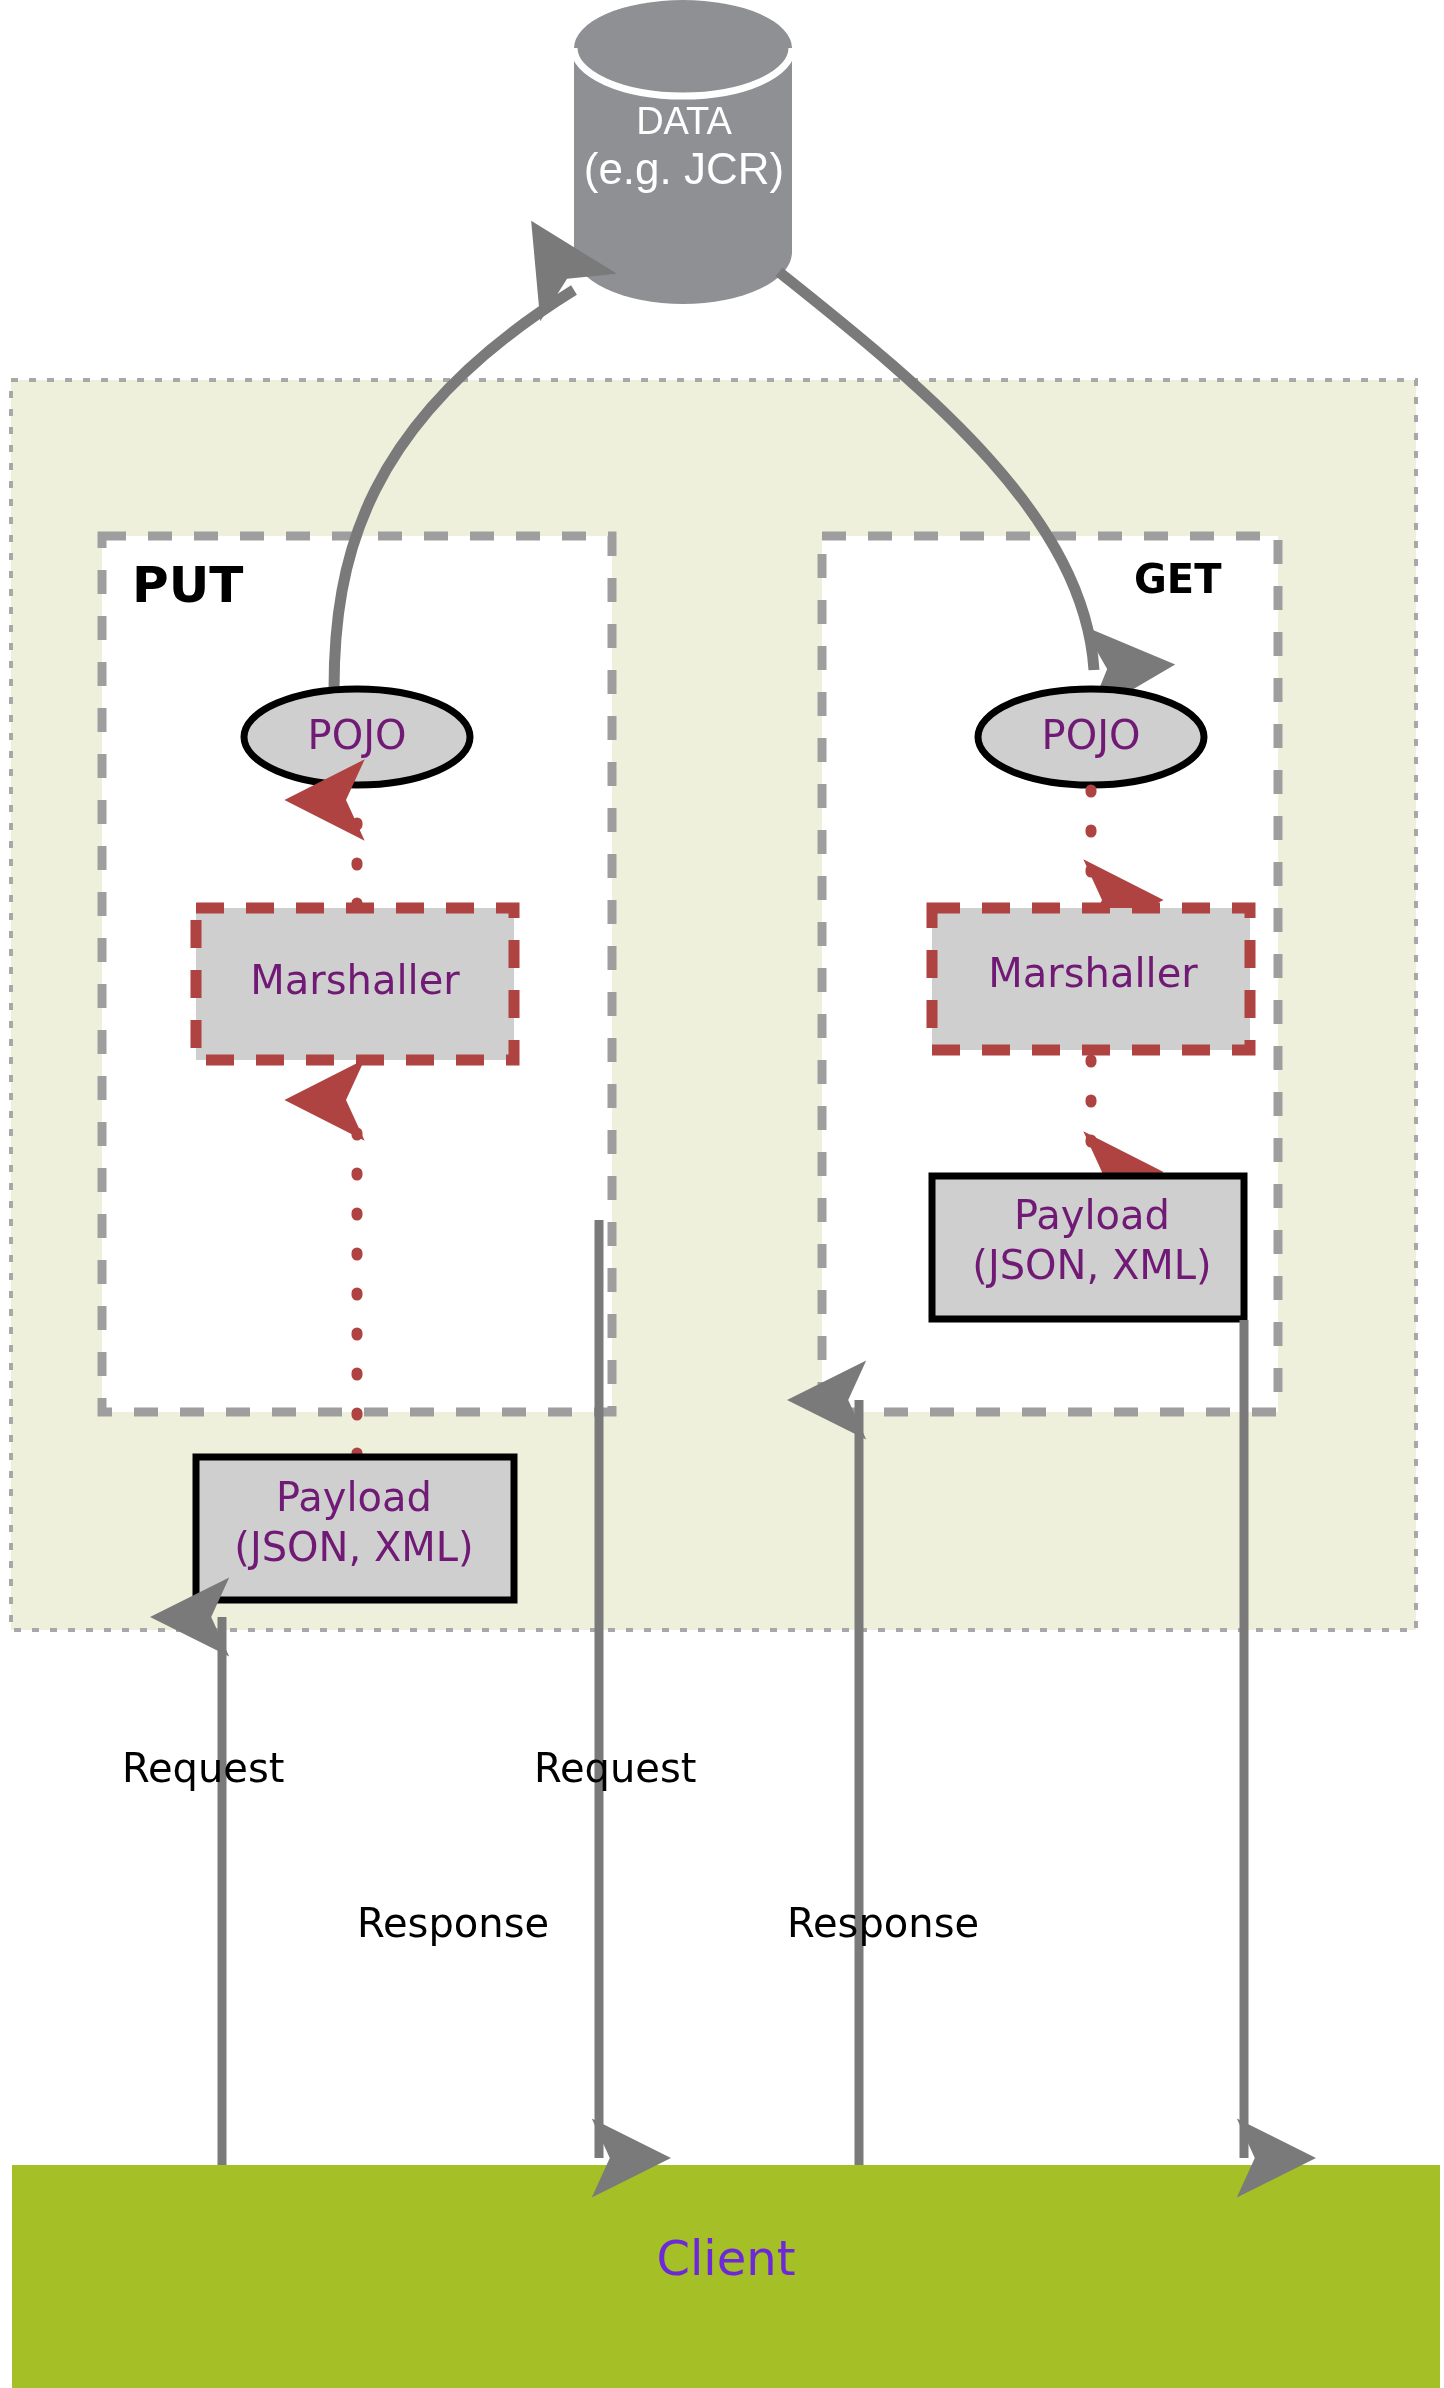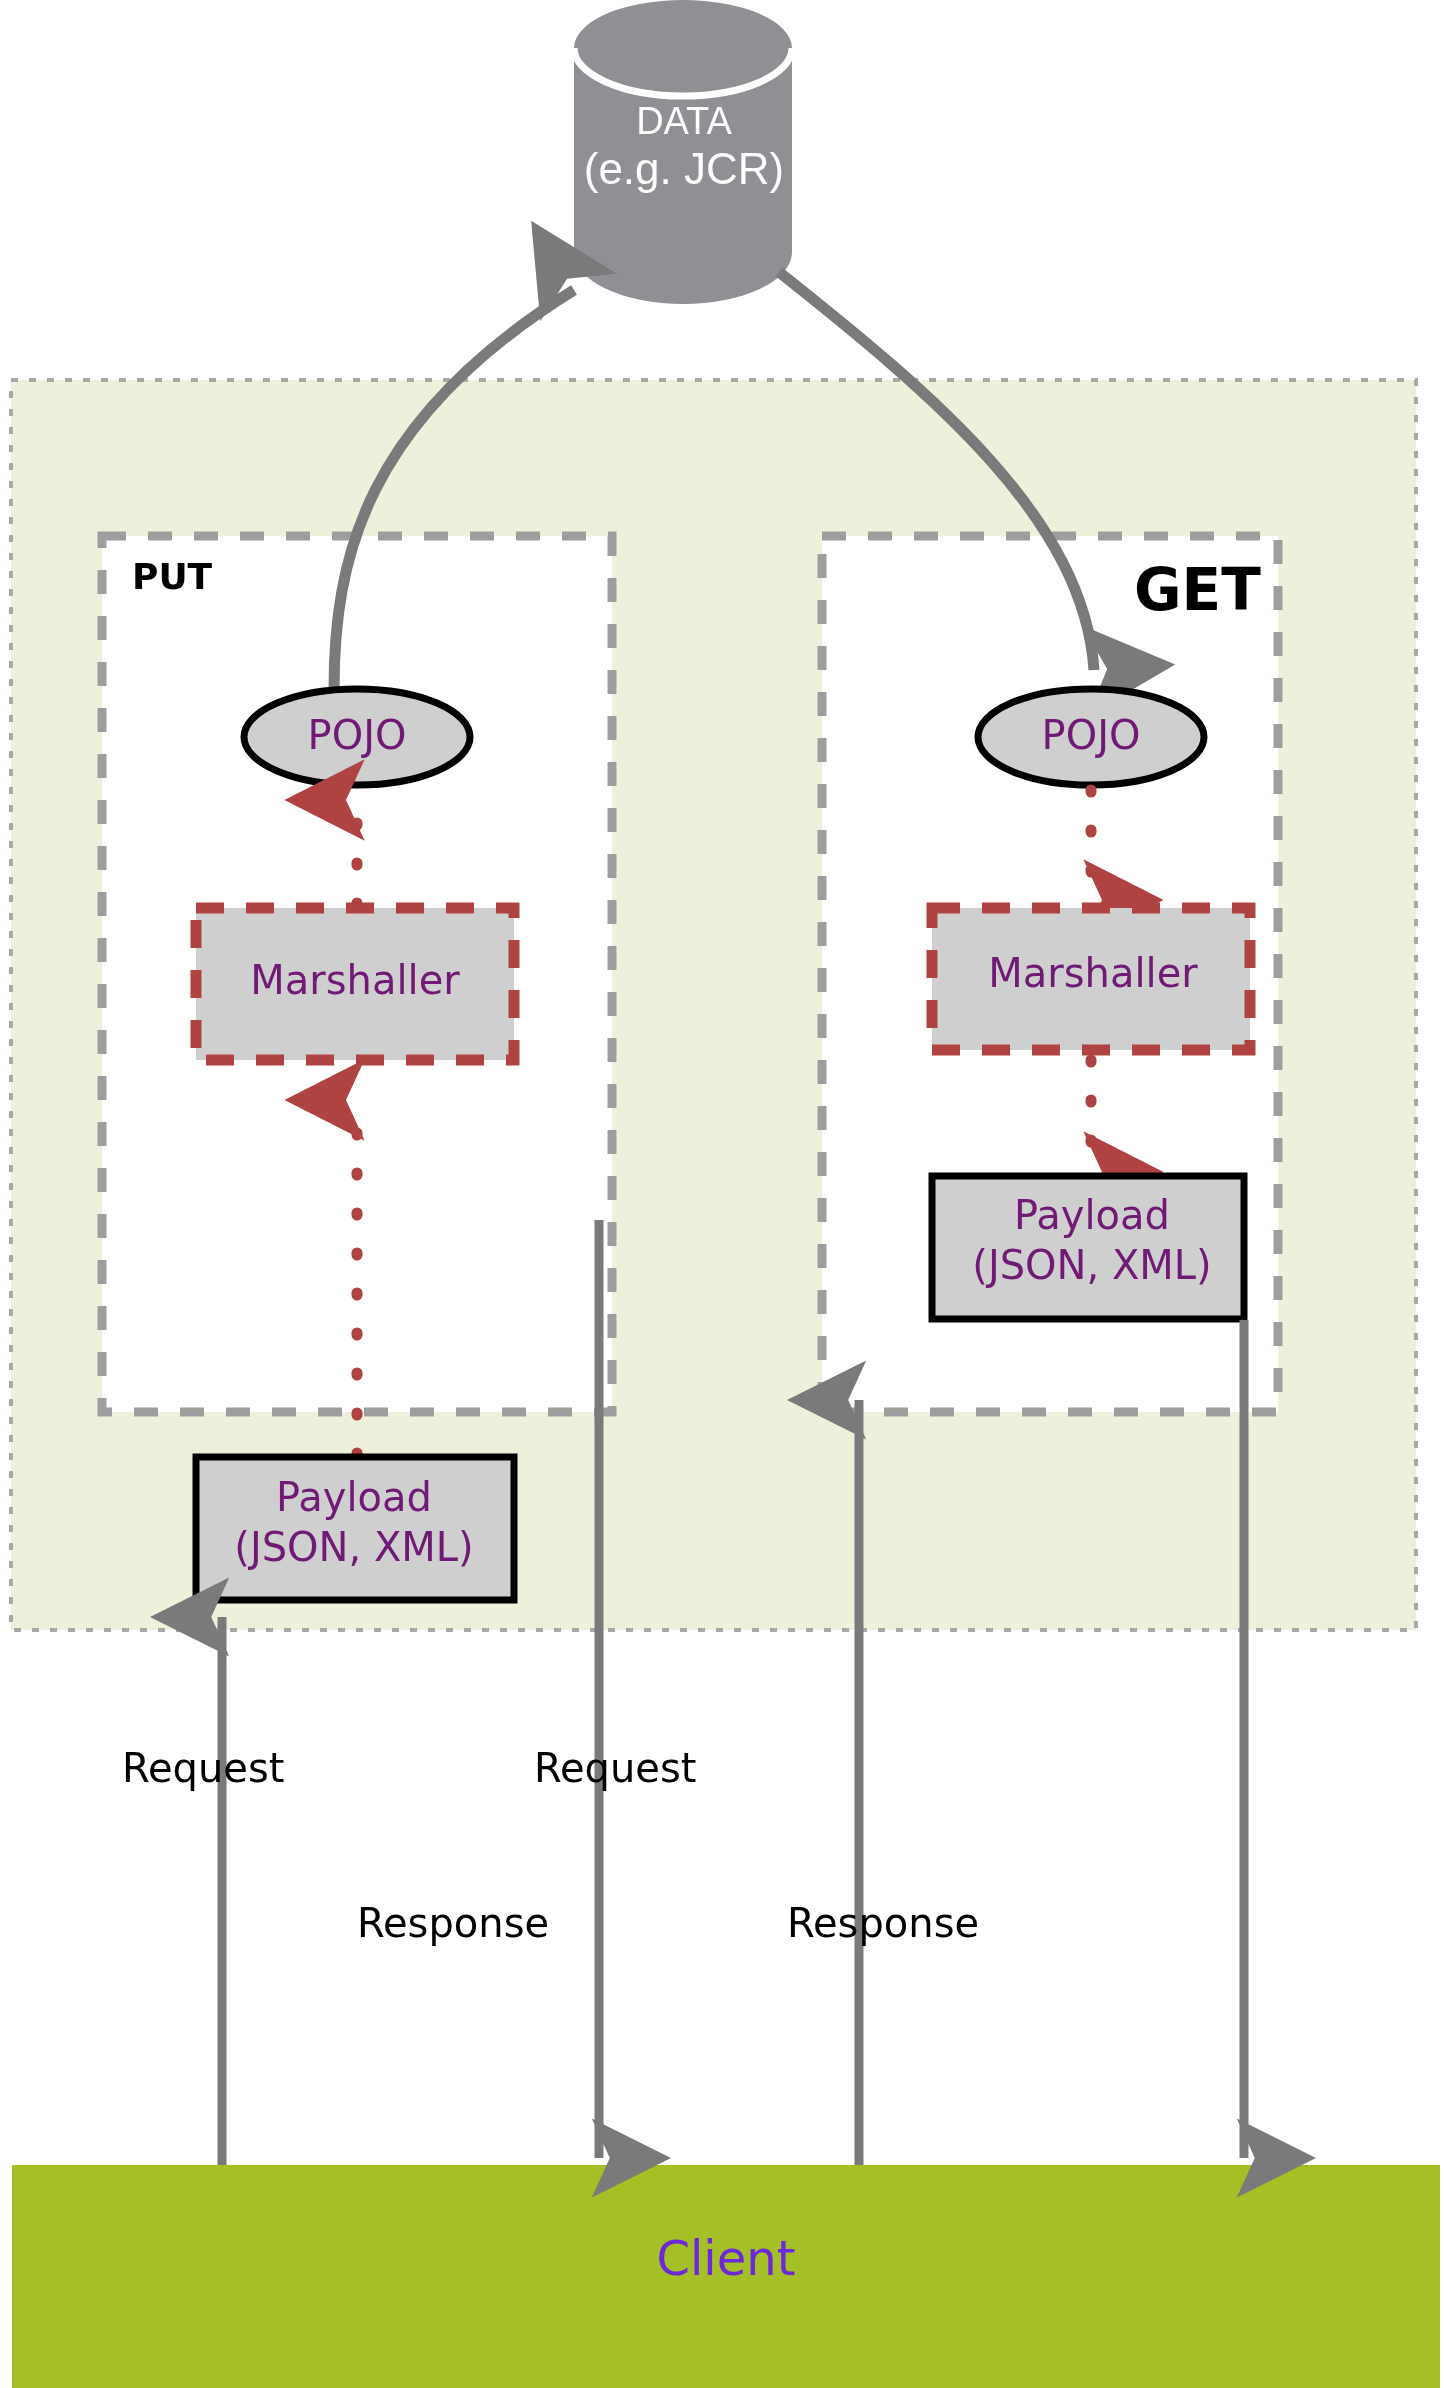--- a/index.html
+++ b/index.html
@@ -32,27 +32,27 @@
     color: #000000;
     font-family: "DejaVu Sans", sans-serif;
   }
   .txt-endpoint {
     font-size: 46px;
     left: 0; right: 0;
     top: 440px;
     text-align: center;
   }
   .txt-put {
-    font-size: 36px;
+    font-size: 50px;
     font-weight: bold;
     left: 128px;
     top: 556px;
   }
   .txt-get {
-    font-size: 58px;
+    font-size: 40px;
     font-weight: bold;
     left: 1130px;
     top: 556px;
   }
   .txt-data {
     position: absolute;
     left: 570px;
     top: 100px;
     width: 220px;
     text-align: center;

